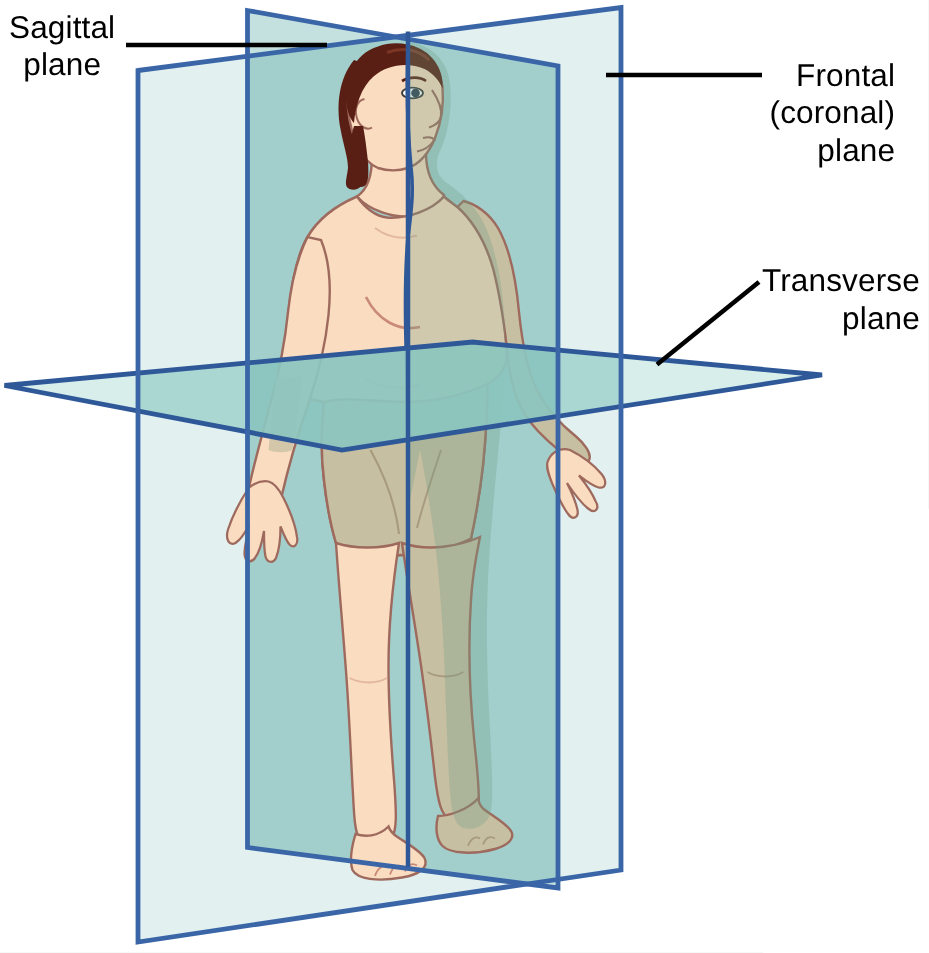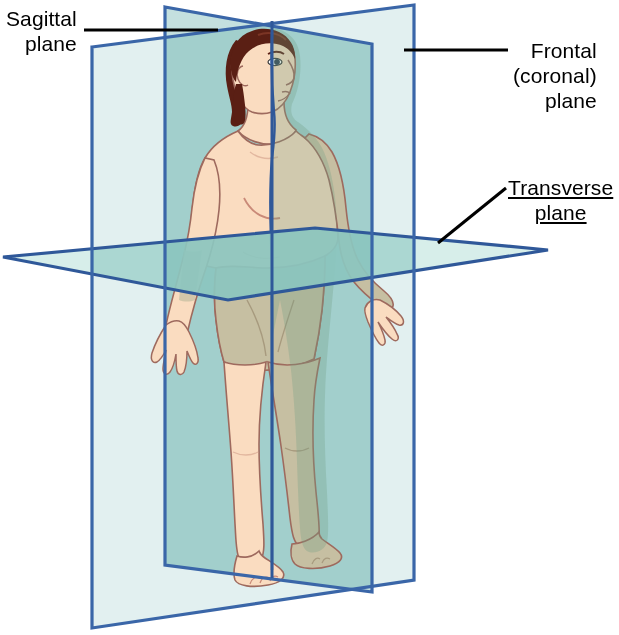--- a/index.html
+++ b/index.html
@@ -12,23 +12,23 @@
   svg.layer{position:absolute;left:0;top:0;width:619px;height:635px;}
   .label{
     position:absolute;
     font-family:"Liberation Sans", sans-serif;
     font-size:21px;
     line-height:25px;
     color:#000000;
     white-space:pre-line;
     letter-spacing:0.1px;
   }
-  #label-sagittal{left:6px;top:6px;text-align:right;}
+  #label-sagittal{left:6px;top:6px;text-align:center;}
   #label-frontal{left:513px;top:38px;text-align:right;}
-  #label-transverse{left:508px;top:175px;text-align:center;text-decoration:underline;}
+  #label-transverse{left:508px;top:175px;text-align:right;}
 </style>
 </head>
 <body>
 
 <div id="stage">
 
   <svg class="layer" viewBox="0 0 619 635">
     <defs>
       <clipPath id="clip-frontal">
           <polygon points="92,47 414,5 414,580 92,628"></polygon>

